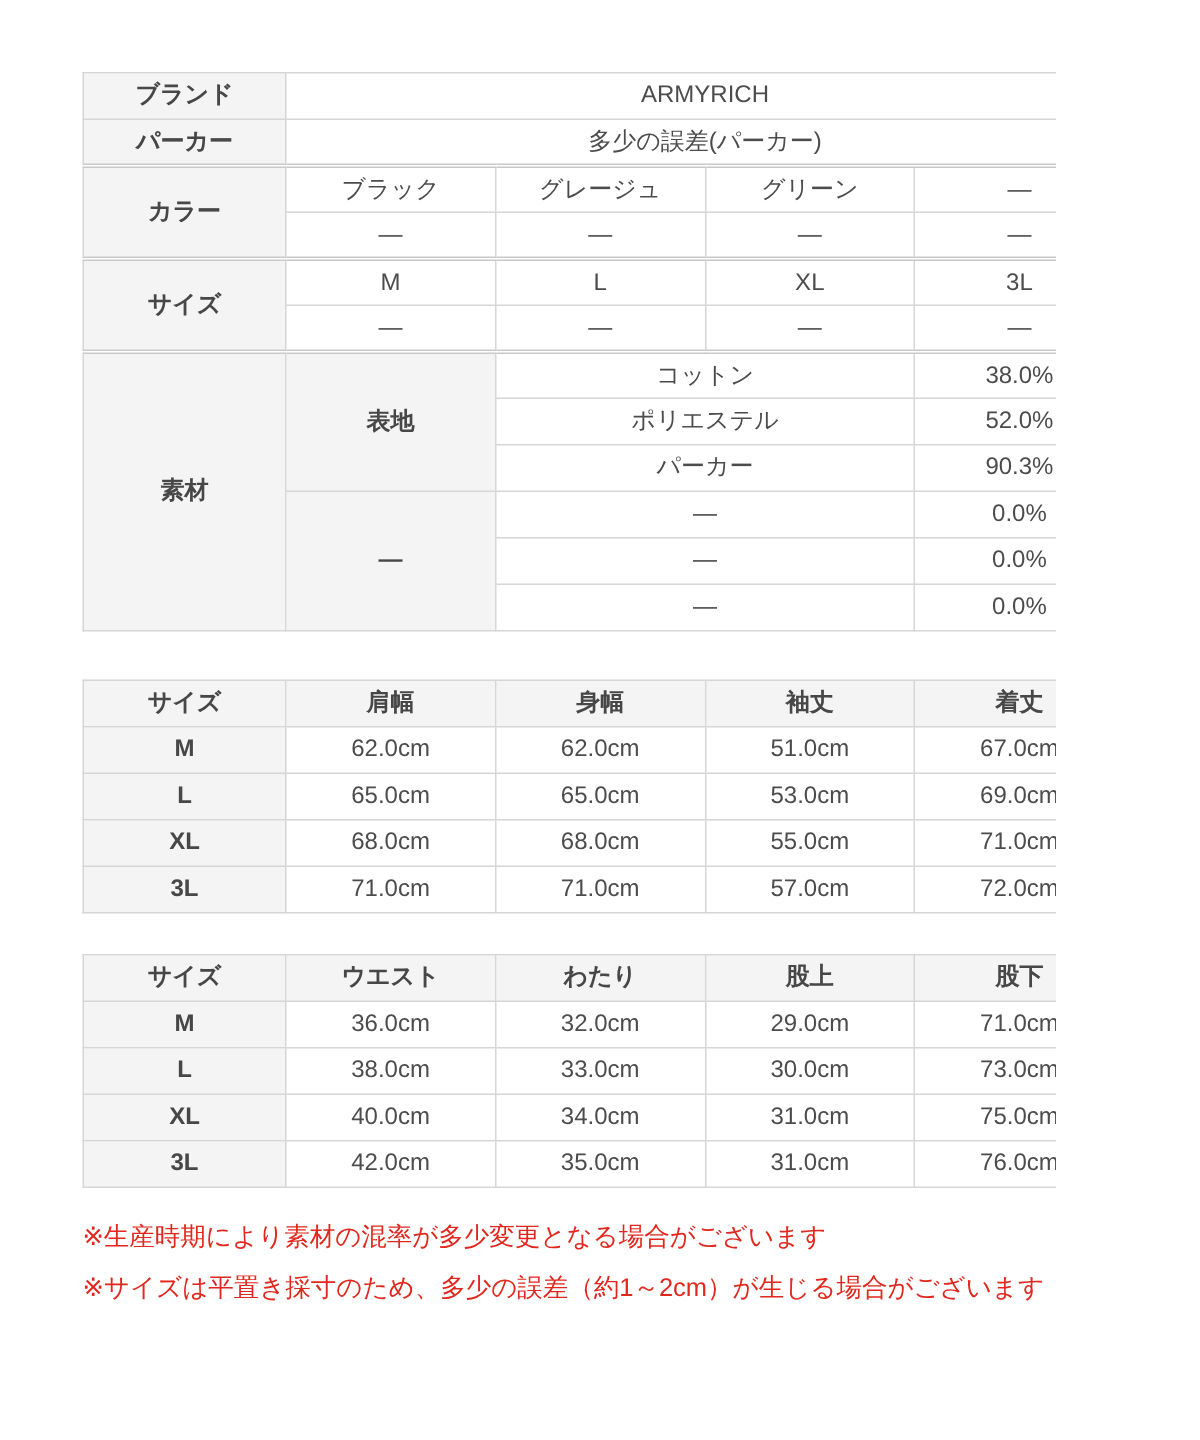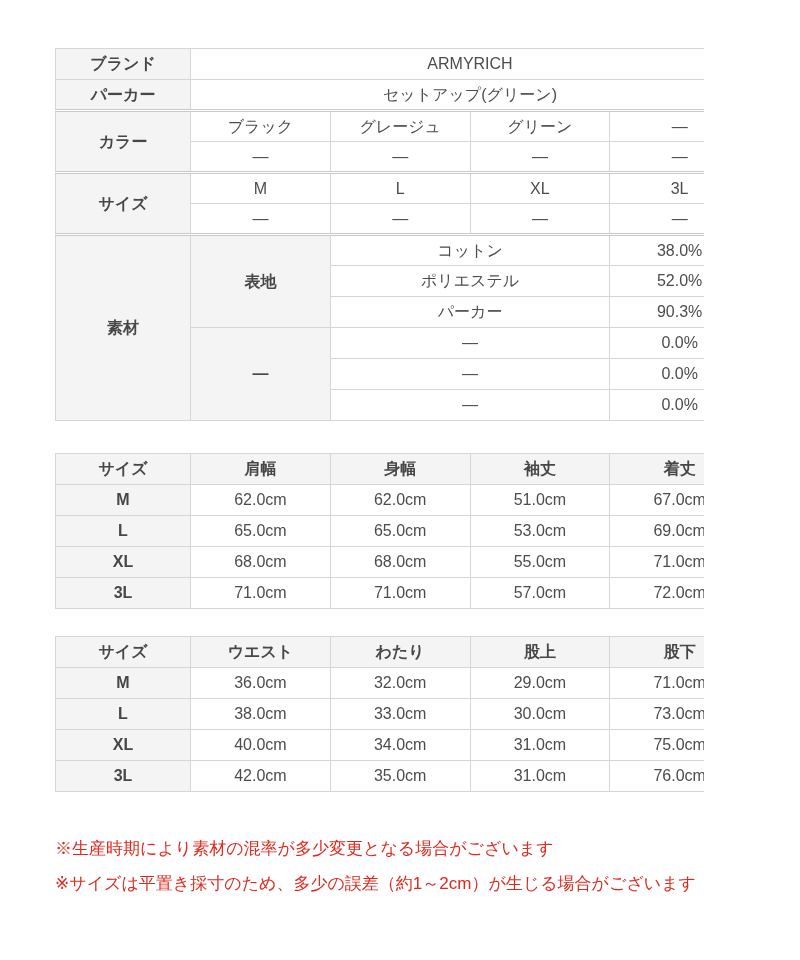--- a/index.html
+++ b/index.html
@@ -54,21 +54,21 @@
     border-top: 3px double var(--border-strong);
   }
 
   .note {
     margin: 0 0 0 55px;
     font-size: 17px;
     line-height: 1.25;
     color: var(--note-red);
     white-space: nowrap;
   }
-  #note-1 { margin-top: 47px; font-family: Liberation Mono, monospace; }
+  #note-1 { margin-top: 22px; }
   #note-2 { margin-top: 13px; }
 </style>
 </head>
 <body>
 
 <div class="page">
 
   <table class="grid" id="spec-table">
     <colgroup>
       <col class="label-col">
@@ -77,21 +77,21 @@
         <col>
         <col>
     </colgroup>
     <tbody>
       <tr>
         <th>ブランド</th>
         <td colspan="4">ARMYRICH</td>
       </tr>
       <tr>
         <th>パーカー</th>
-        <td colspan="4">セットアップ(グリーン)</td>
+        <td colspan="4">多少の誤差(パーカー)</td>
       </tr>
       <tr class="sec">
         <th rowspan="2">カラー</th>
         <td>ブラック</td>
         <td>グレージュ</td>
         <td>グリーン</td>
         <td>—</td>
       </tr>
       <tr>
         <td>—</td>

